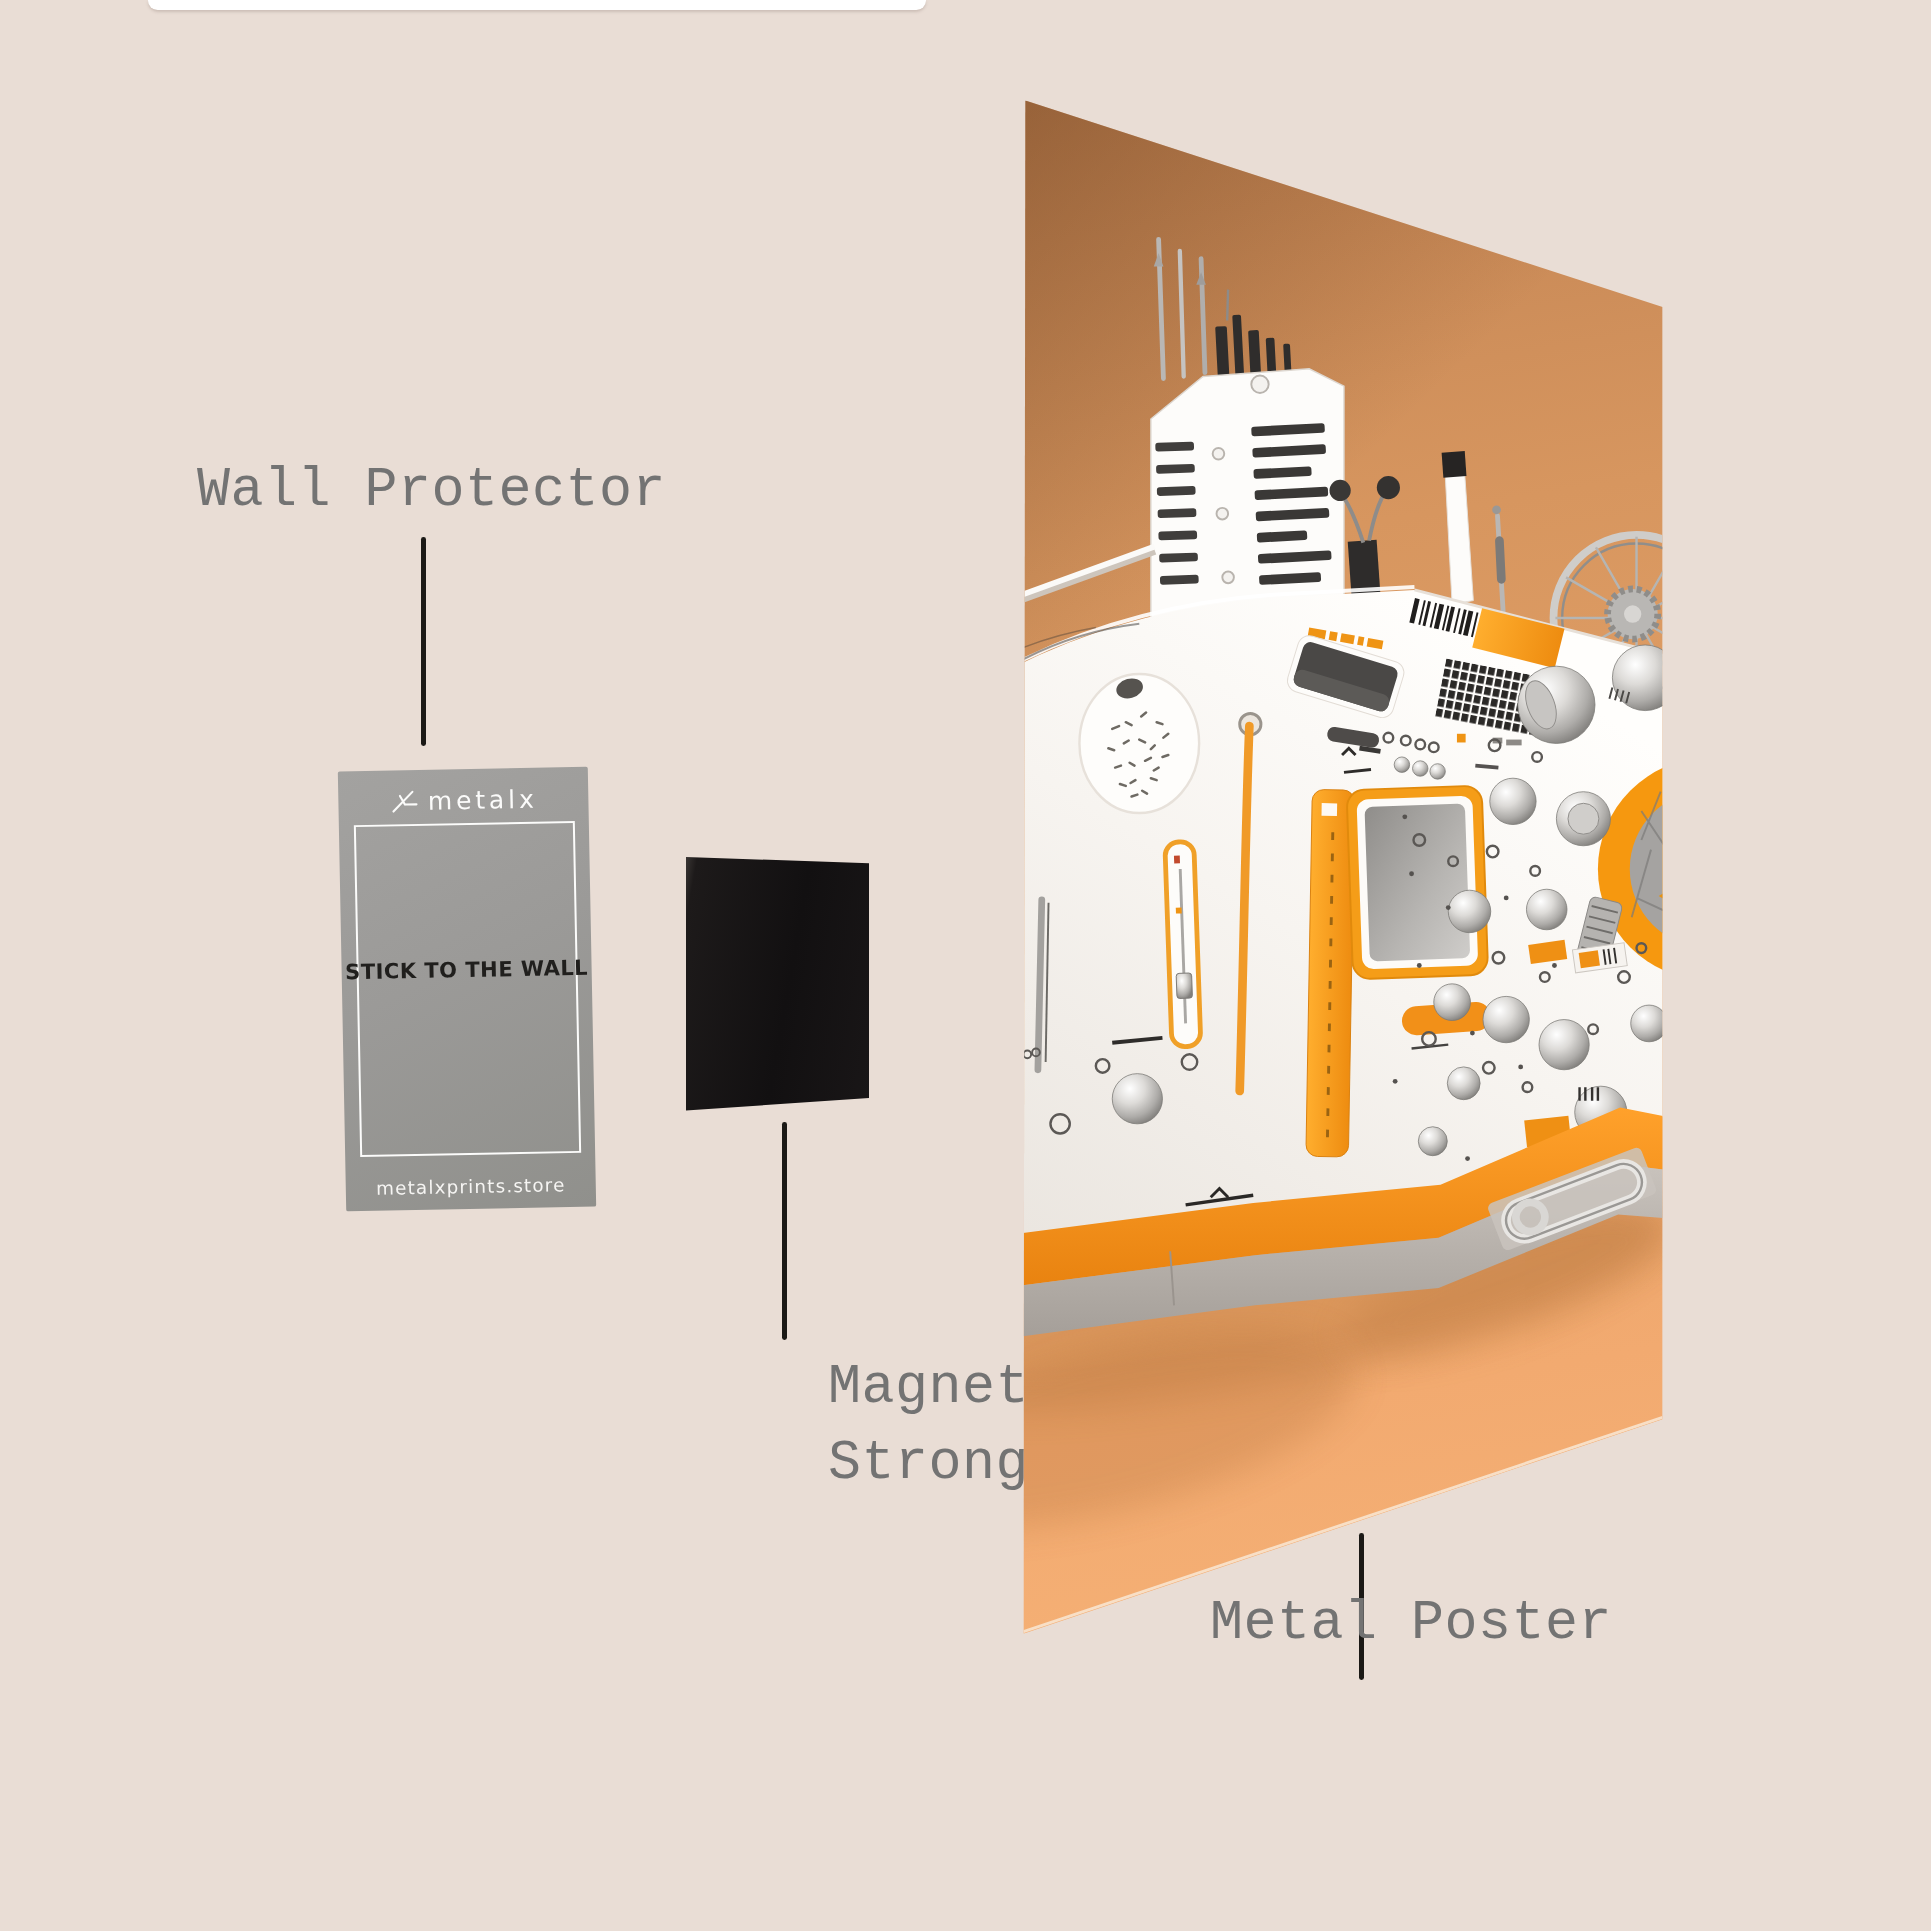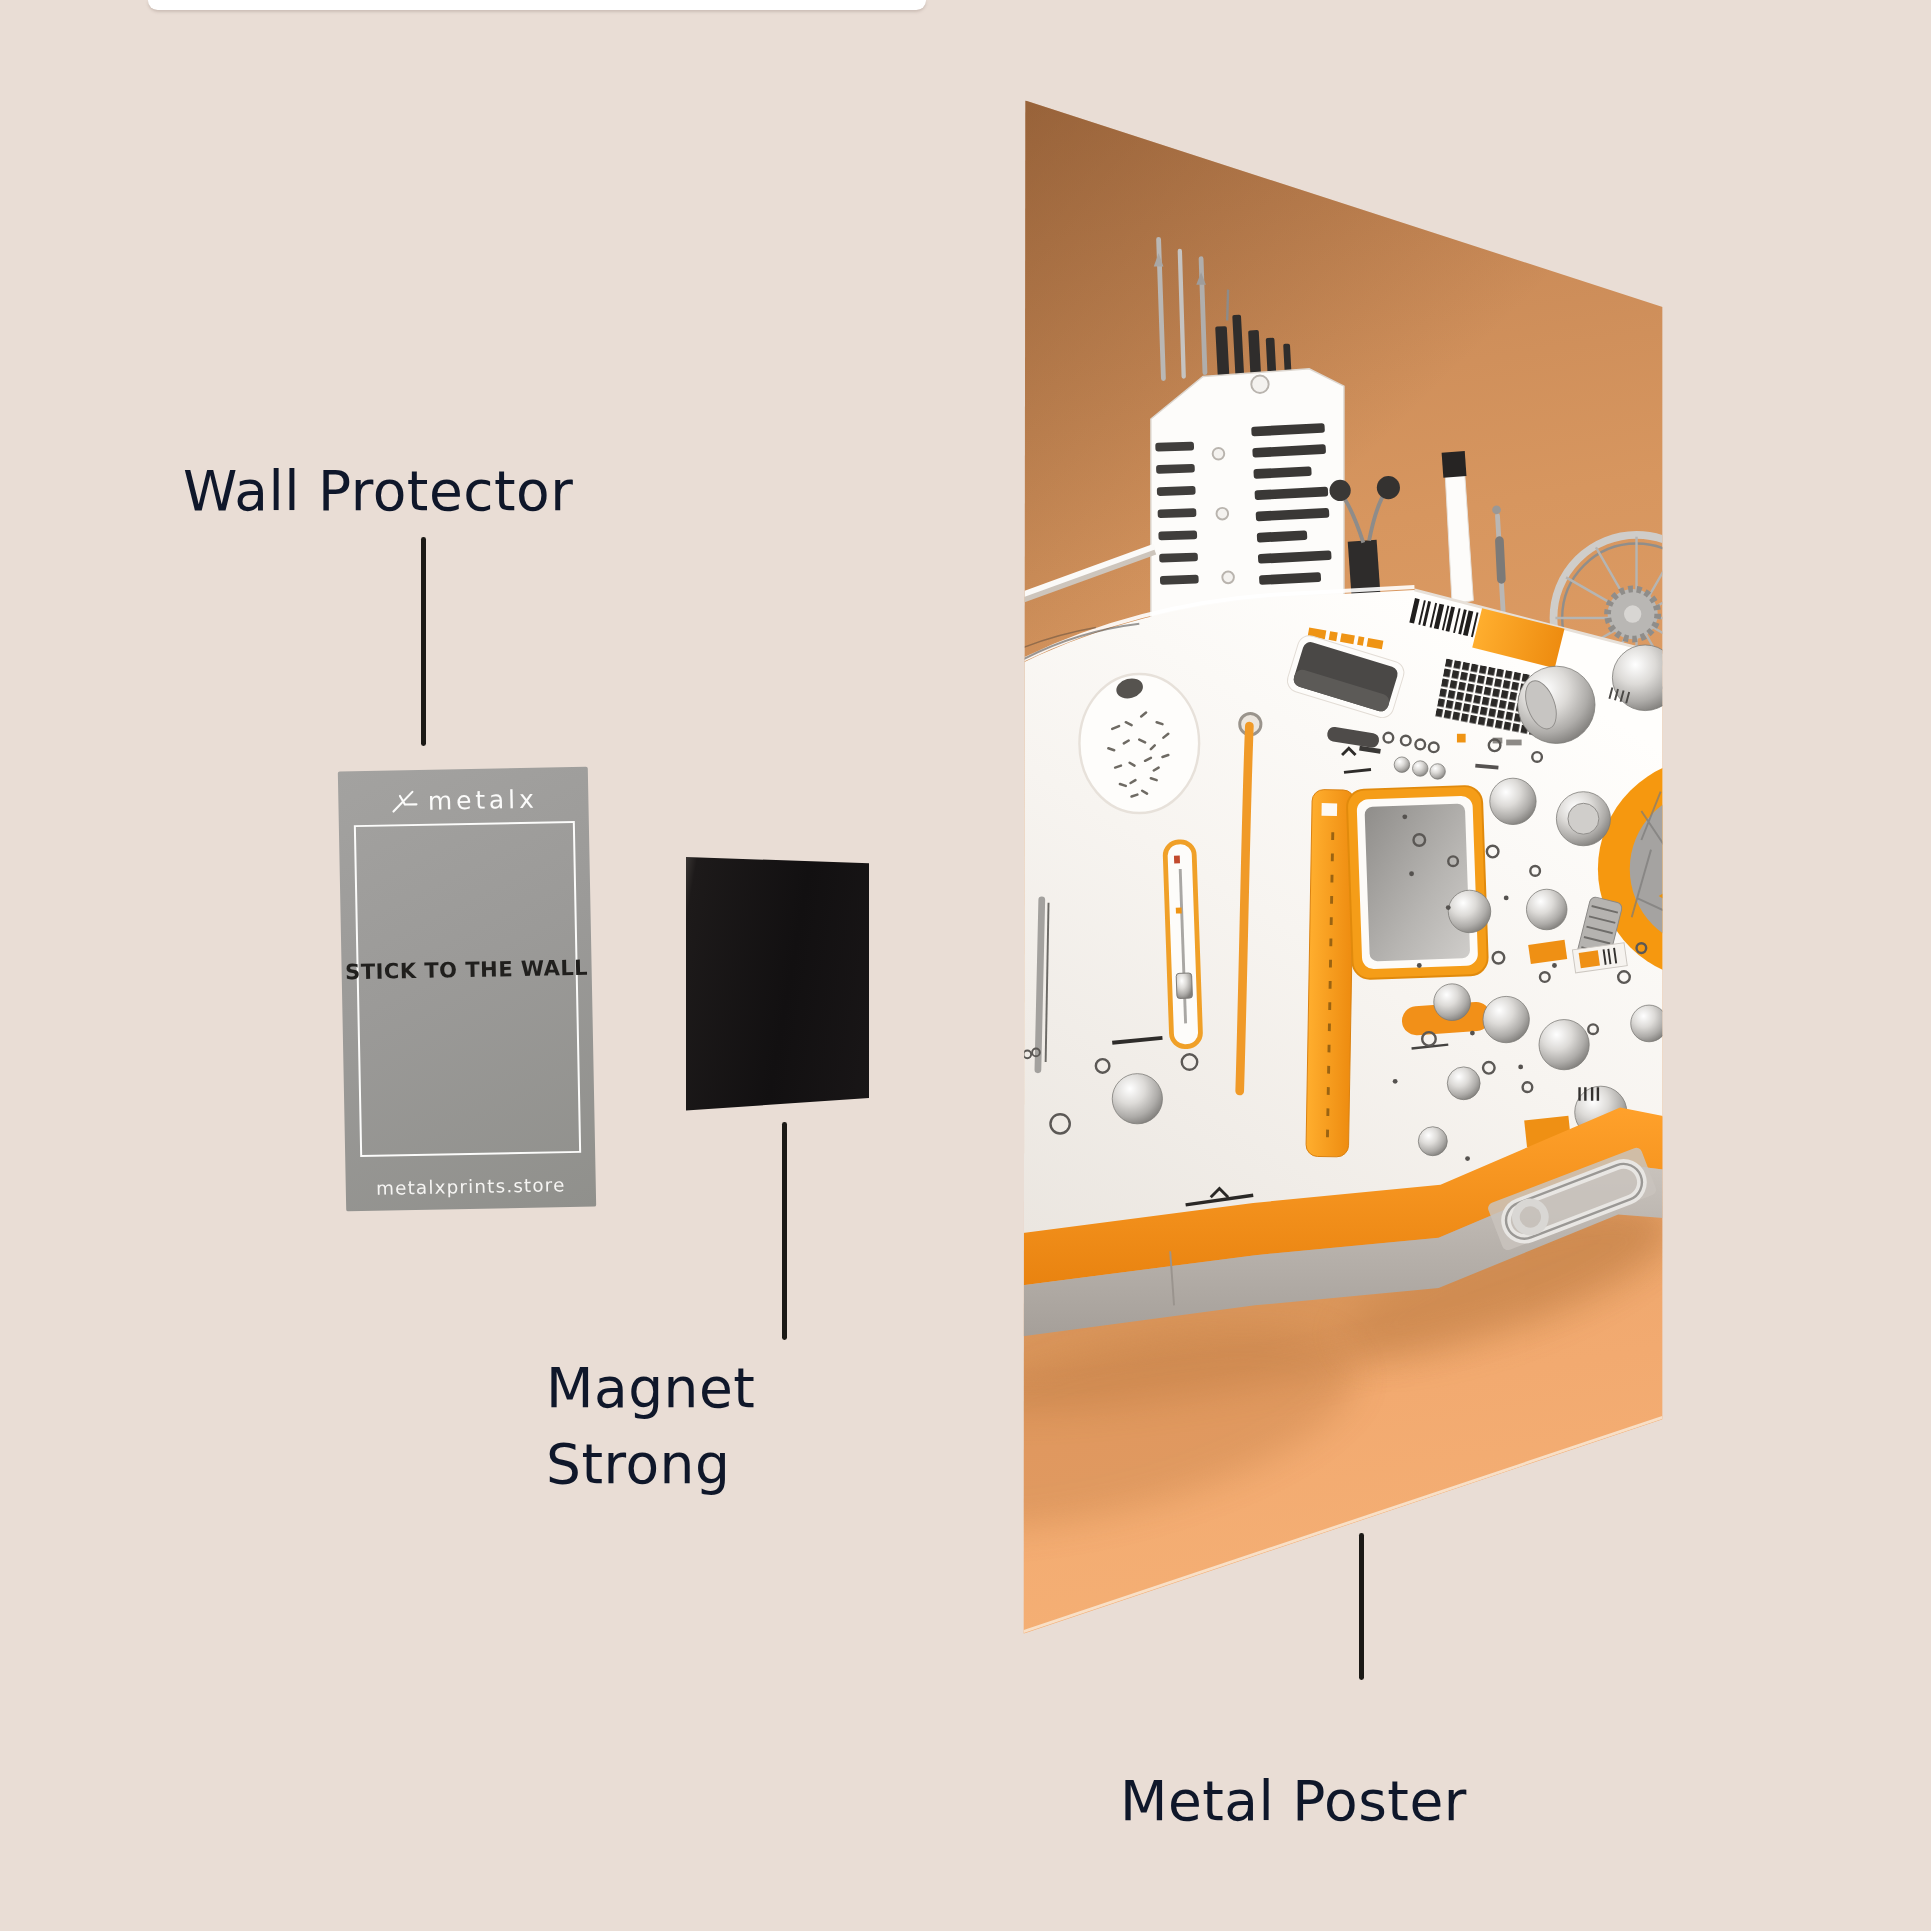--- a/index.html
+++ b/index.html
@@ -1,20 +1,20 @@
 <!DOCTYPE html>
 <html><head>
 <meta charset="utf-8">
 <style>
   html,body{margin:0;padding:0;width:1931px;height:1931px;overflow:hidden;}
   #canvas{position:relative;width:1931px;height:1931px;background:#e9ddd5;
           font-family:"DejaVu Sans",sans-serif;}
   .abs{position:absolute;}
-  .label{font-size:55px;line-height:1.14;font-weight:400;color:#0f172a;
-         text-align:left;letter-spacing:0.5px;}
+  .label{font-size:55px;line-height:1.14;font-weight:400;color:#737373;
+         text-align:right;letter-spacing:0.5px;font-family:Liberation Mono, monospace;}
   .pline{position:absolute;width:4.8px;background:#1b1916;border-radius:2.4px;}
 
   
   #top-strip{left:148px;top:0;width:778px;height:9.7px;background:#ffffff;
              border-radius:0 0 9.7px 9.7px;box-shadow:0 1.9px 2.9px rgba(120,100,90,.25);}
 
   
   #wp-card{left:342px;top:769px;width:250px;height:440px;
            background:linear-gradient(155deg,#a3a2a0 0%,#9b9a98 45%,#90908c 100%);
            transform:rotate(-1.1deg);border-radius:1.9px;}
@@ -59,21 +59,21 @@
 
   <div id="magnet" class="abs"></div>
 
   <div class="pline" style="left:782px;top:1122px;height:218px;"></div>
   <div class="abs label" style="left:546px;top:1350px;width:483px;line-height:76px;">
     <span style="display:block">Magnet</span>
     <span style="display:block">Strong</span>
   </div>
 
   <div class="pline" style="left:1359px;top:1533px;height:147px;"></div>
-  <div class="abs label" style="left:1120px;top:1770px;width:492px;">Metal Poster</div>
+  <div class="abs label" style="left:1120px;top:1593px;width:492px;">Metal Poster</div>
 
   <svg id="poster-svg" class="abs" viewBox="0 0 2000 2000">
     <defs>
       <linearGradient id="gPoster" gradientUnits="userSpaceOnUse" x1="1100" y1="100" x2="1360" y2="1700">
         <stop offset="0" stop-color="#c08252"></stop>
           <stop offset=".3" stop-color="#d7965f"></stop>
         <stop offset=".62" stop-color="#e5a369"></stop>
           <stop offset=".85" stop-color="#f2aa70"></stop>
         <stop offset="1" stop-color="#f5b075"></stop>
       </linearGradient>

